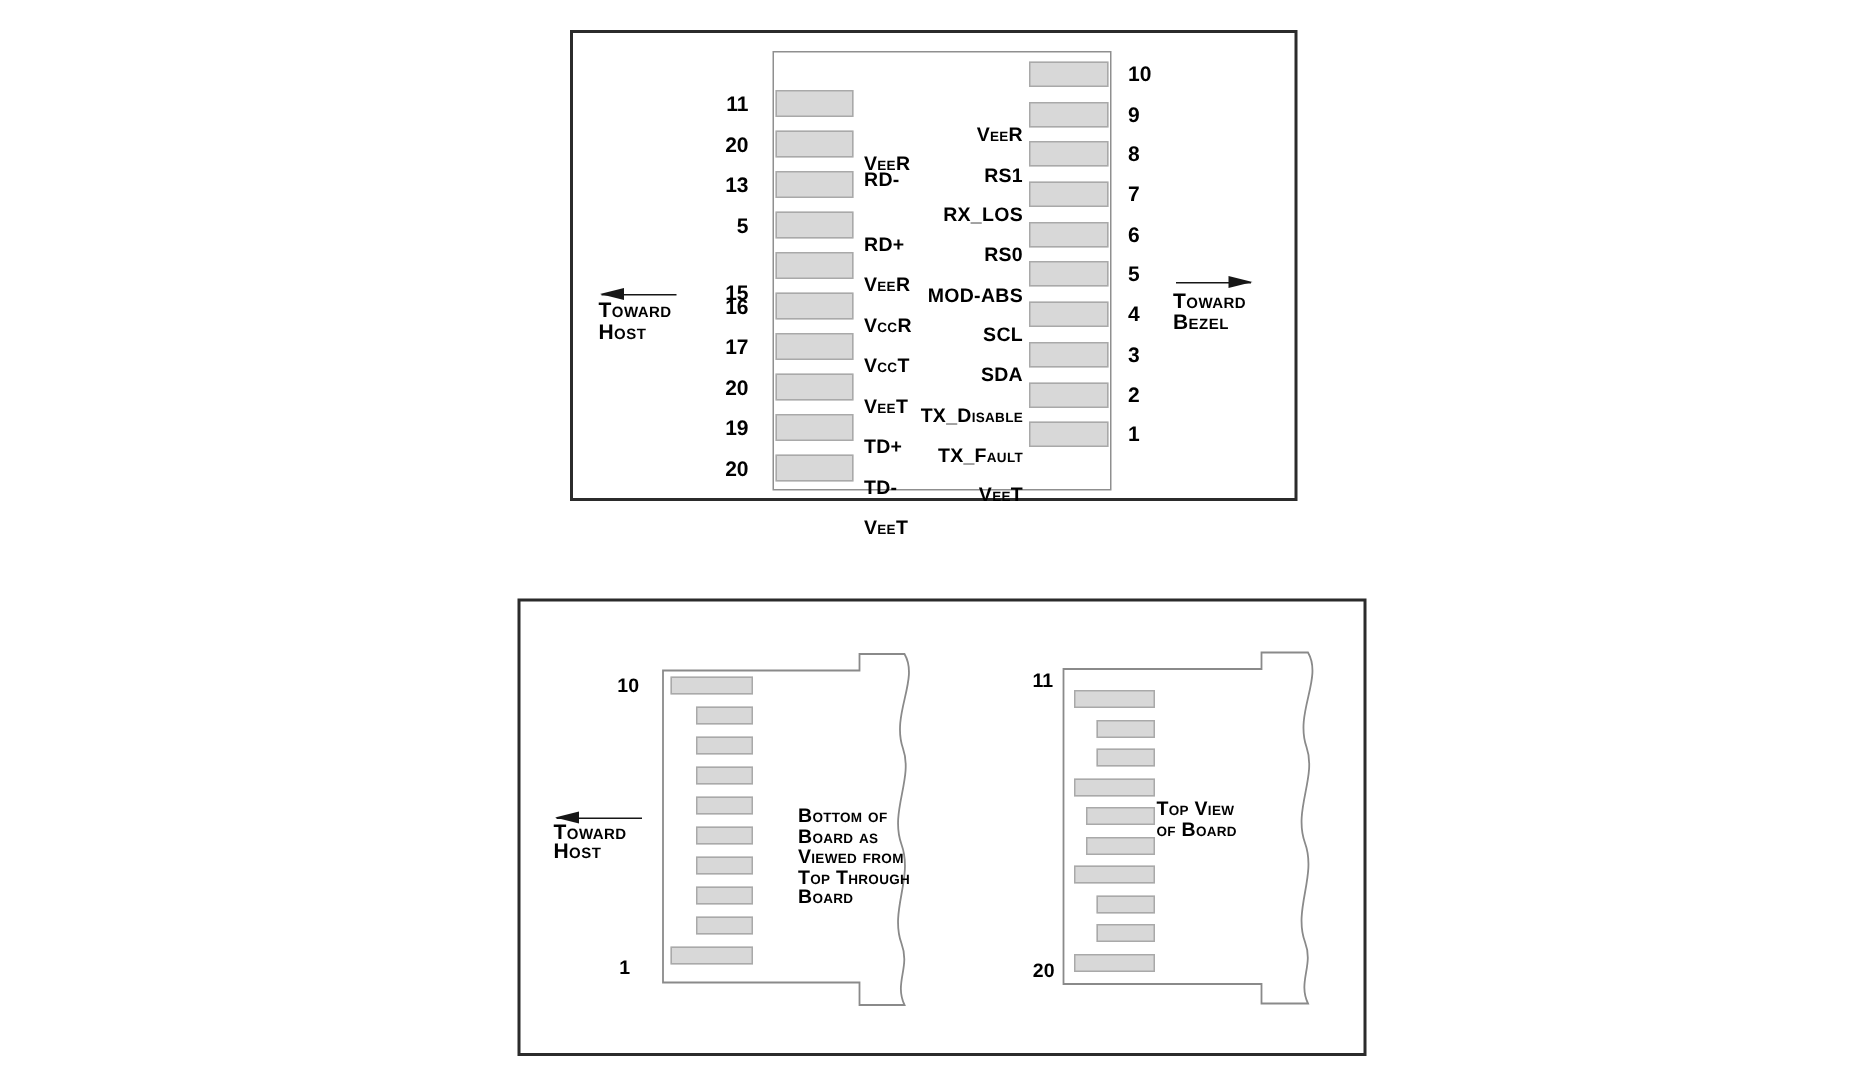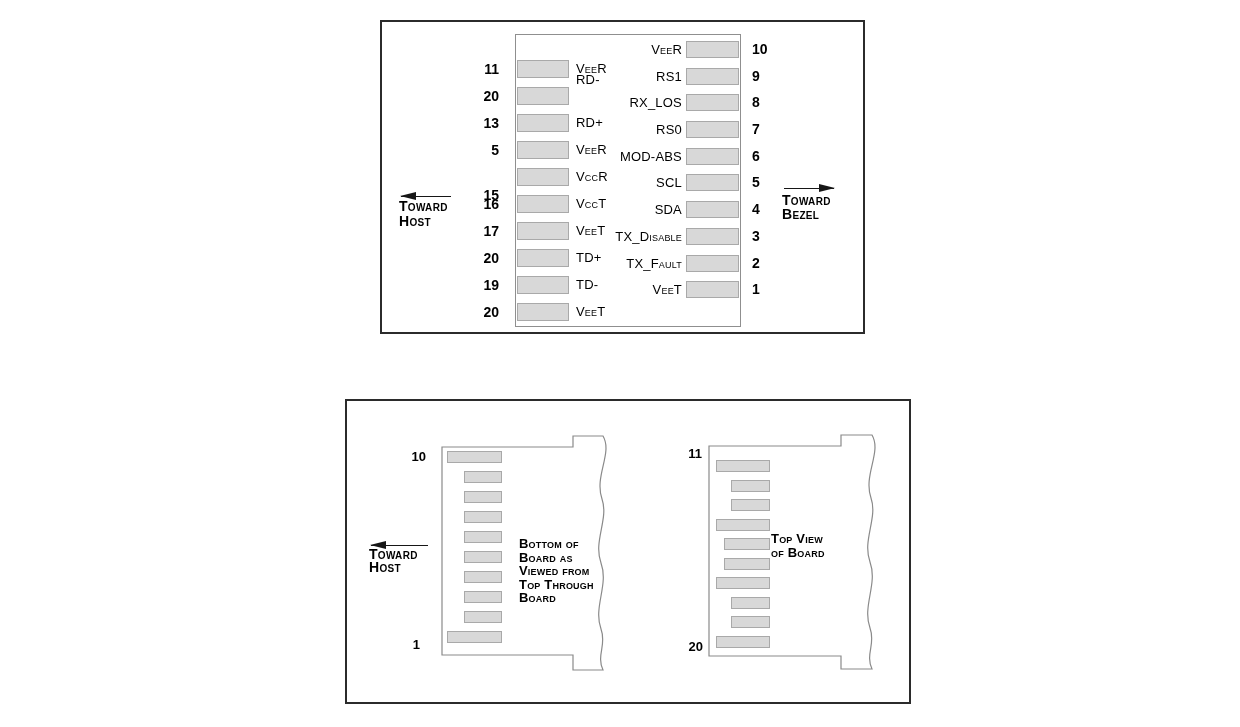--- a/index.html
+++ b/index.html
@@ -7,21 +7,21 @@
        font-family:"Liberation Sans","DejaVu Sans",sans-serif;color:#000;}
   .fig{position:absolute;border:2px solid #2b2b2b;background:#fff;box-sizing:border-box;}
   .conn-rect{position:absolute;left:133px;top:12px;width:226px;height:293px;
              border:1px solid #8f8f8f;box-sizing:border-box;}
   .pad{position:absolute;background:#d8d8d8;border:1px solid #a9a9a9;box-sizing:border-box;}
   .lpad{left:135px;width:52px;height:18px;}
   .rpad{left:304px;width:53px;height:17px;}
   .num{position:absolute;font-size:14px;font-weight:bold;}
   .lnum{left:57px;width:60px;text-align:right;line-height:18px;}
   .rnum{left:370px;line-height:17px;}
-  .lbl{position:absolute;font-size:13px;font-weight:normal;font-variant:small-caps;letter-spacing:.2px;}
+  .lbl{position:absolute;font-size:13px;font-weight:bold;font-variant:small-caps;letter-spacing:.2px;margin-top:40px;}
   .llbl{left:194px;line-height:18px;}
   .rlbl{left:150px;width:150px;text-align:right;line-height:17px;}
   .dirlabel{position:absolute;font-size:14px;font-weight:bold;font-variant:small-caps;line-height:15px;letter-spacing:.3px;}
   .dirlabel span{display:block;}
   .dl2{line-height:13px;}
   .dlb{line-height:14px;}
   .arrow{position:absolute;height:9px;}
   .arrow i{display:block;position:absolute;}
   .shaft{top:3.5px;left:1px;right:1px;height:0;border-top:1.5px solid #161616;}
   .head{width:0;height:0;top:0;border-top:4.5px solid transparent;border-bottom:4.5px solid transparent;}
@@ -166,21 +166,21 @@
   <div class="pad bpad" style="left:117px;top:130px;width:38px"></div>
   <div class="pad bpad" style="left:117px;top:150px;width:38px"></div>
   <div class="pad bpad" style="left:117px;top:170px;width:38px"></div>
   <div class="pad bpad" style="left:117px;top:190px;width:38px"></div>
   <div class="pad bpad" style="left:117px;top:210px;width:38px"></div>
   <div class="pad bpad" style="left:100px;top:230px;width:55px"></div>
 
   <span class="bnum" style="left:39px;top:49px">10</span>
   <span class="bnum" style="left:33px;top:237px">1</span>
 
-  <div class="caption" style="left:172px;top:136px;width:100px">
+  <div class="caption" style="left:185px;top:136px;width:100px">
     <span>Bottom of</span>
     <span>Board as</span>
     <span>Viewed from</span>
     <span>Top Through</span>
     <span>Board</span>
   </div>
 
   <svg class="board" style="left:355px;top:30px" width="195" height="246" viewBox="0 0 195 246">
     <path d="M 7 15 H 139 V 4 H 170
              C 180 21 161 44 169 67

